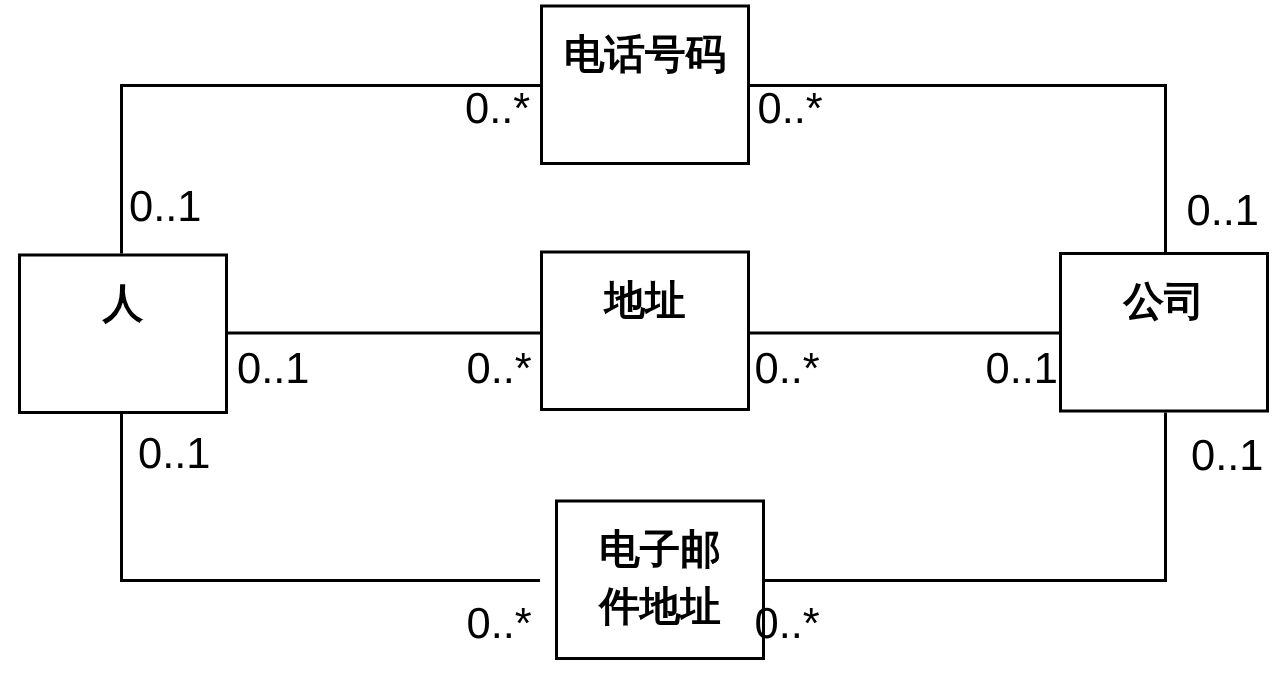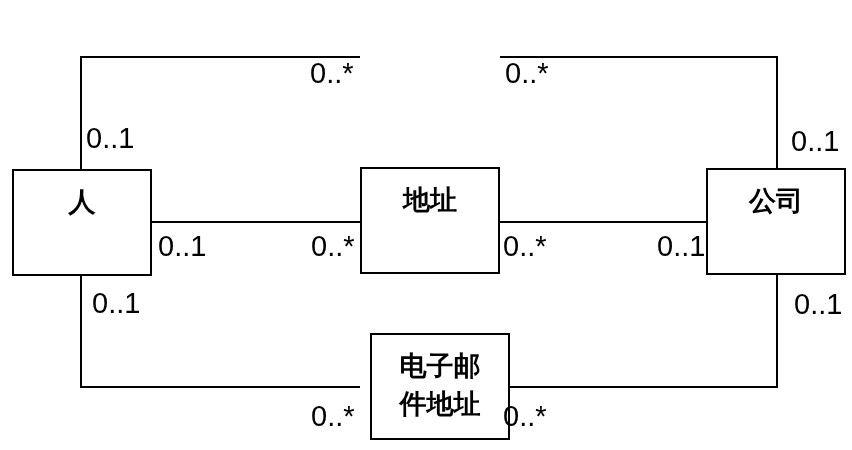--- a/index.html
+++ b/index.html
@@ -55,20 +55,23 @@
   <div class="line h" style="left:80px;  top:56px;  width:280px;"></div>
   <div class="line h" style="left:500px; top:56px;  width:278px;"></div>
   <div class="line v" style="left:776px; top:56px;  height:113px;"></div>
   <div class="line h" style="left:152px; top:221px; width:208px;"></div>
   <div class="line h" style="left:500px; top:221px; width:207px;"></div>
   <div class="line v" style="left:80px;  top:275px; height:113px;"></div>
   <div class="line h" style="left:80px;  top:386px; width:280px;"></div>
   <div class="line v" style="left:776px; top:274px; height:114px;"></div>
   <div class="line h" style="left:500px; top:386px; width:278px;"></div>
 
+  <div class="entity" style="left:360px; top:3px;">
+    <span class="entity-label">电话号码</span>
+  </div>
   <div class="entity" style="left:12px;  top:169px;">
     <span class="entity-label">人</span>
   </div>
   <div class="entity" style="left:706px; top:168px;">
     <span class="entity-label">公司</span>
   </div>
   <div class="entity" style="left:360px; top:167px;">
     <span class="entity-label">地址</span>
   </div>
   <div class="entity" style="left:370px; top:333px;">

